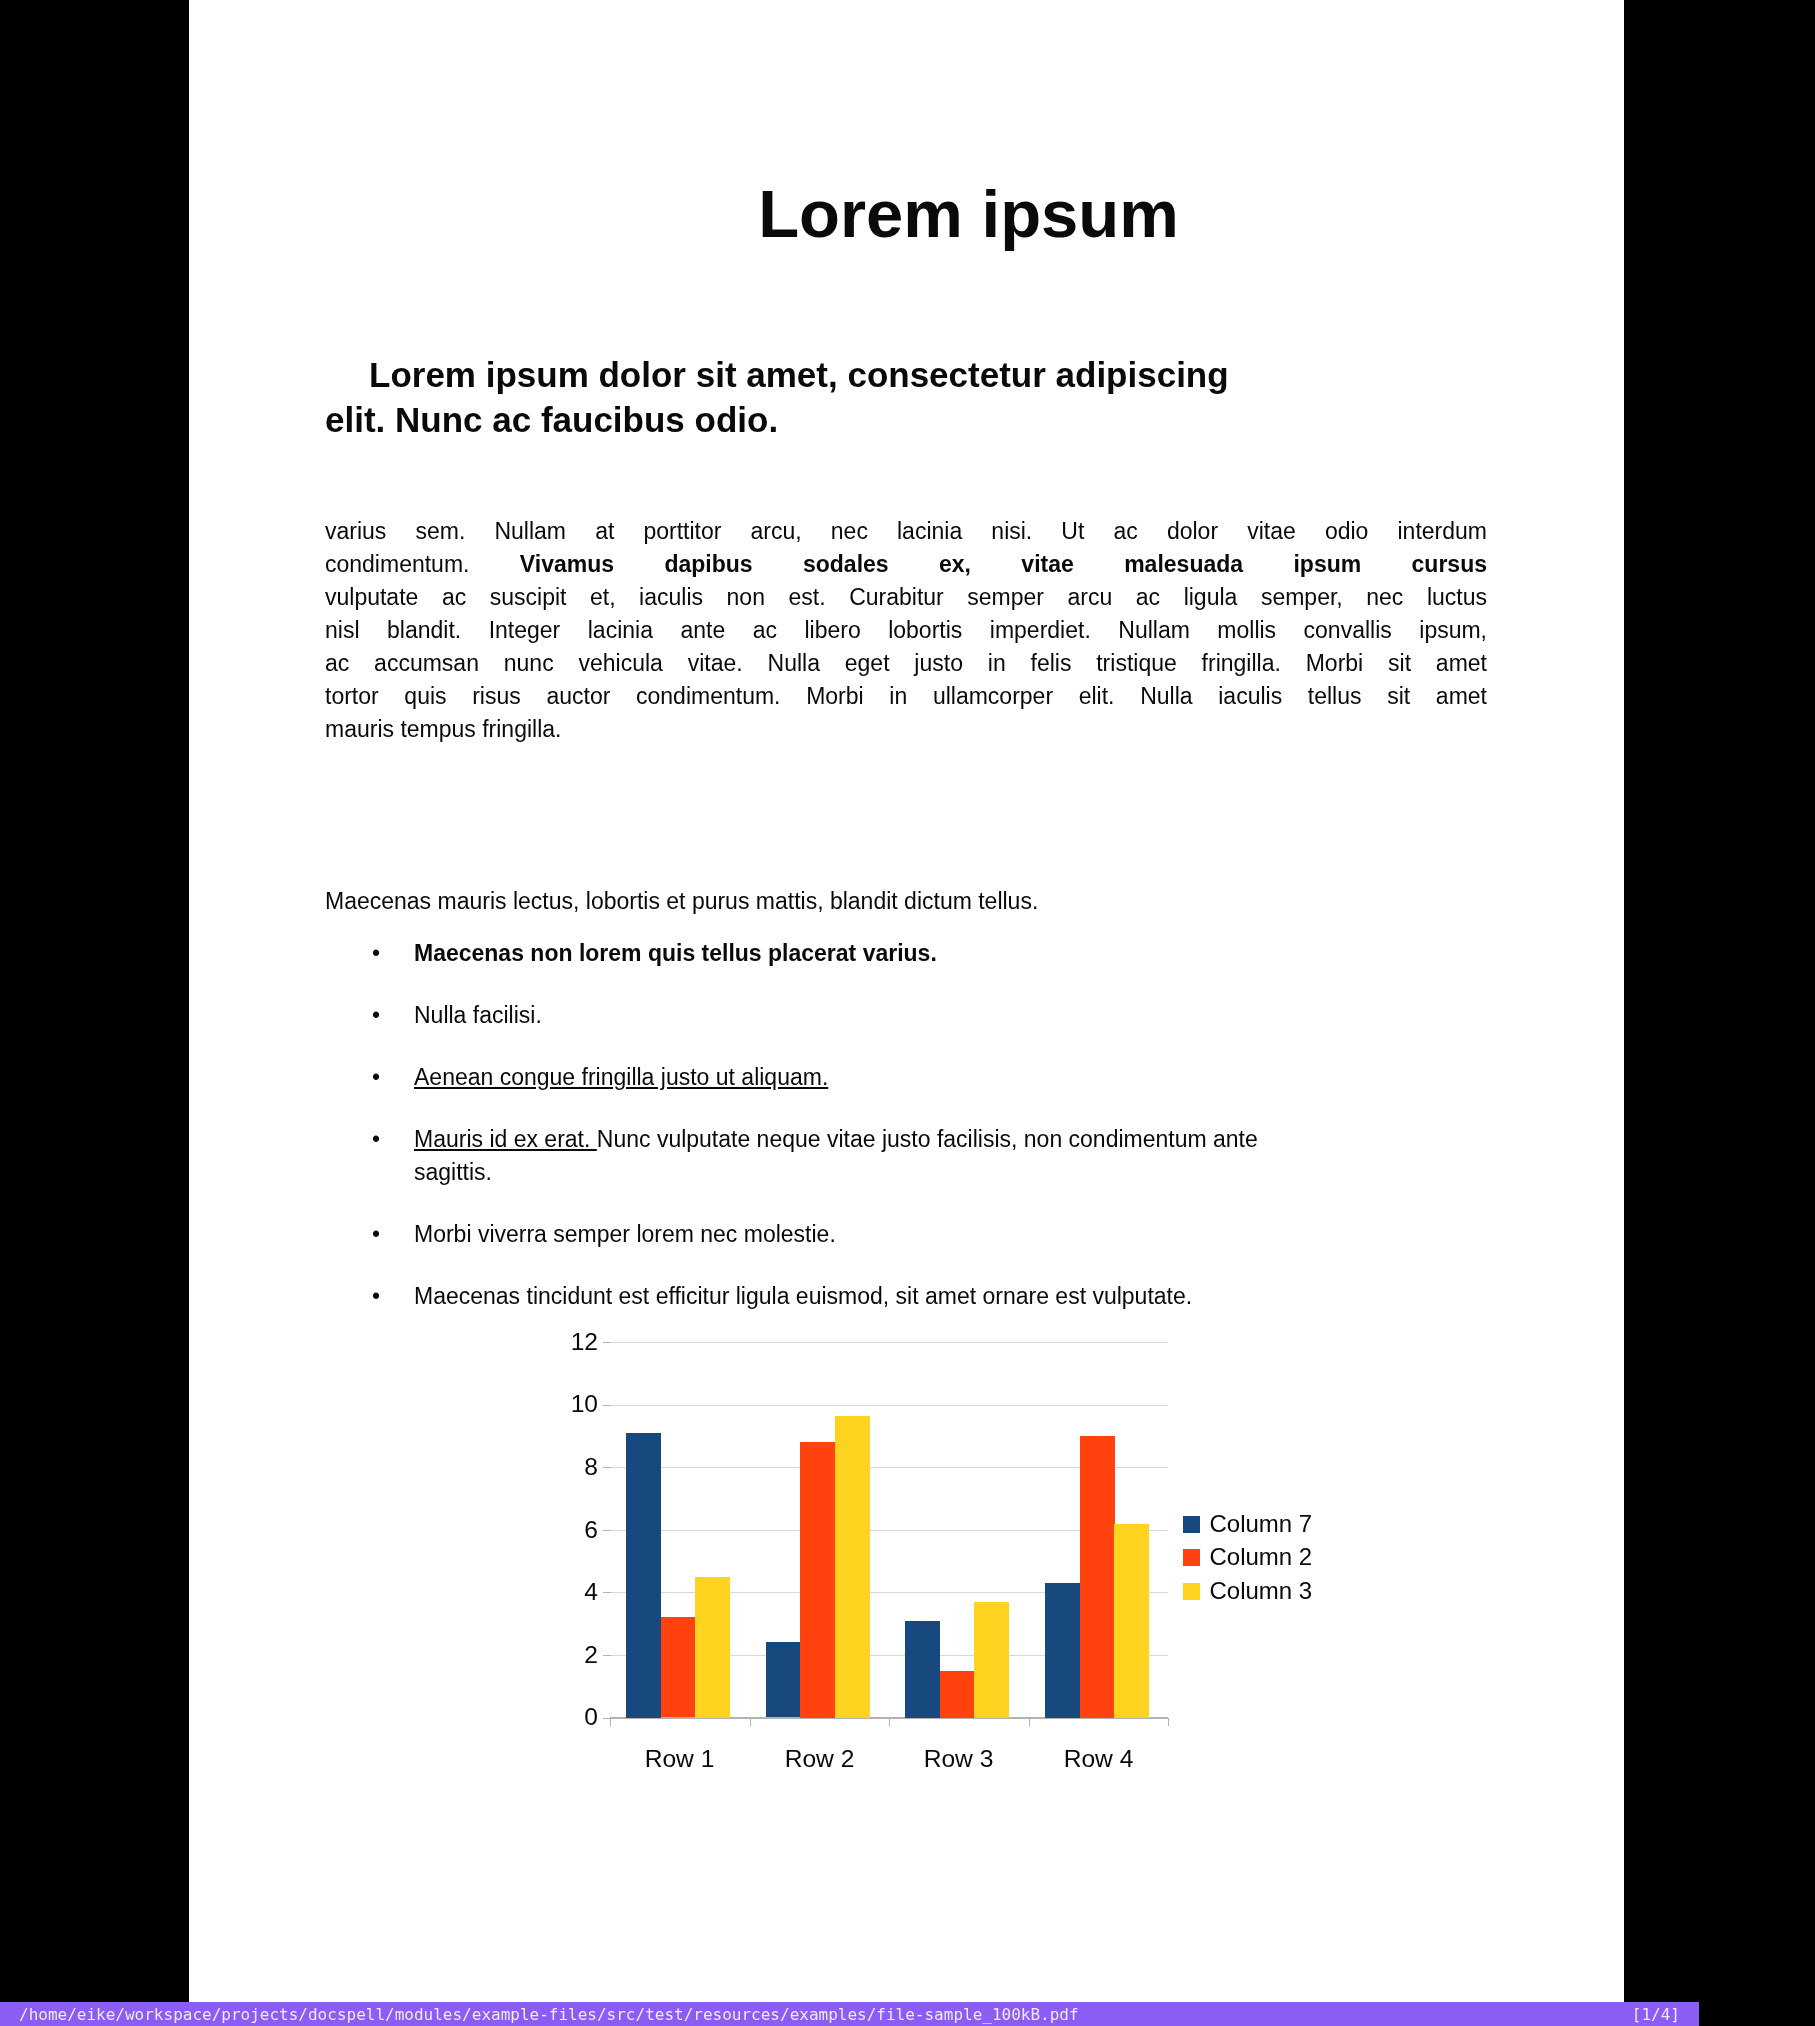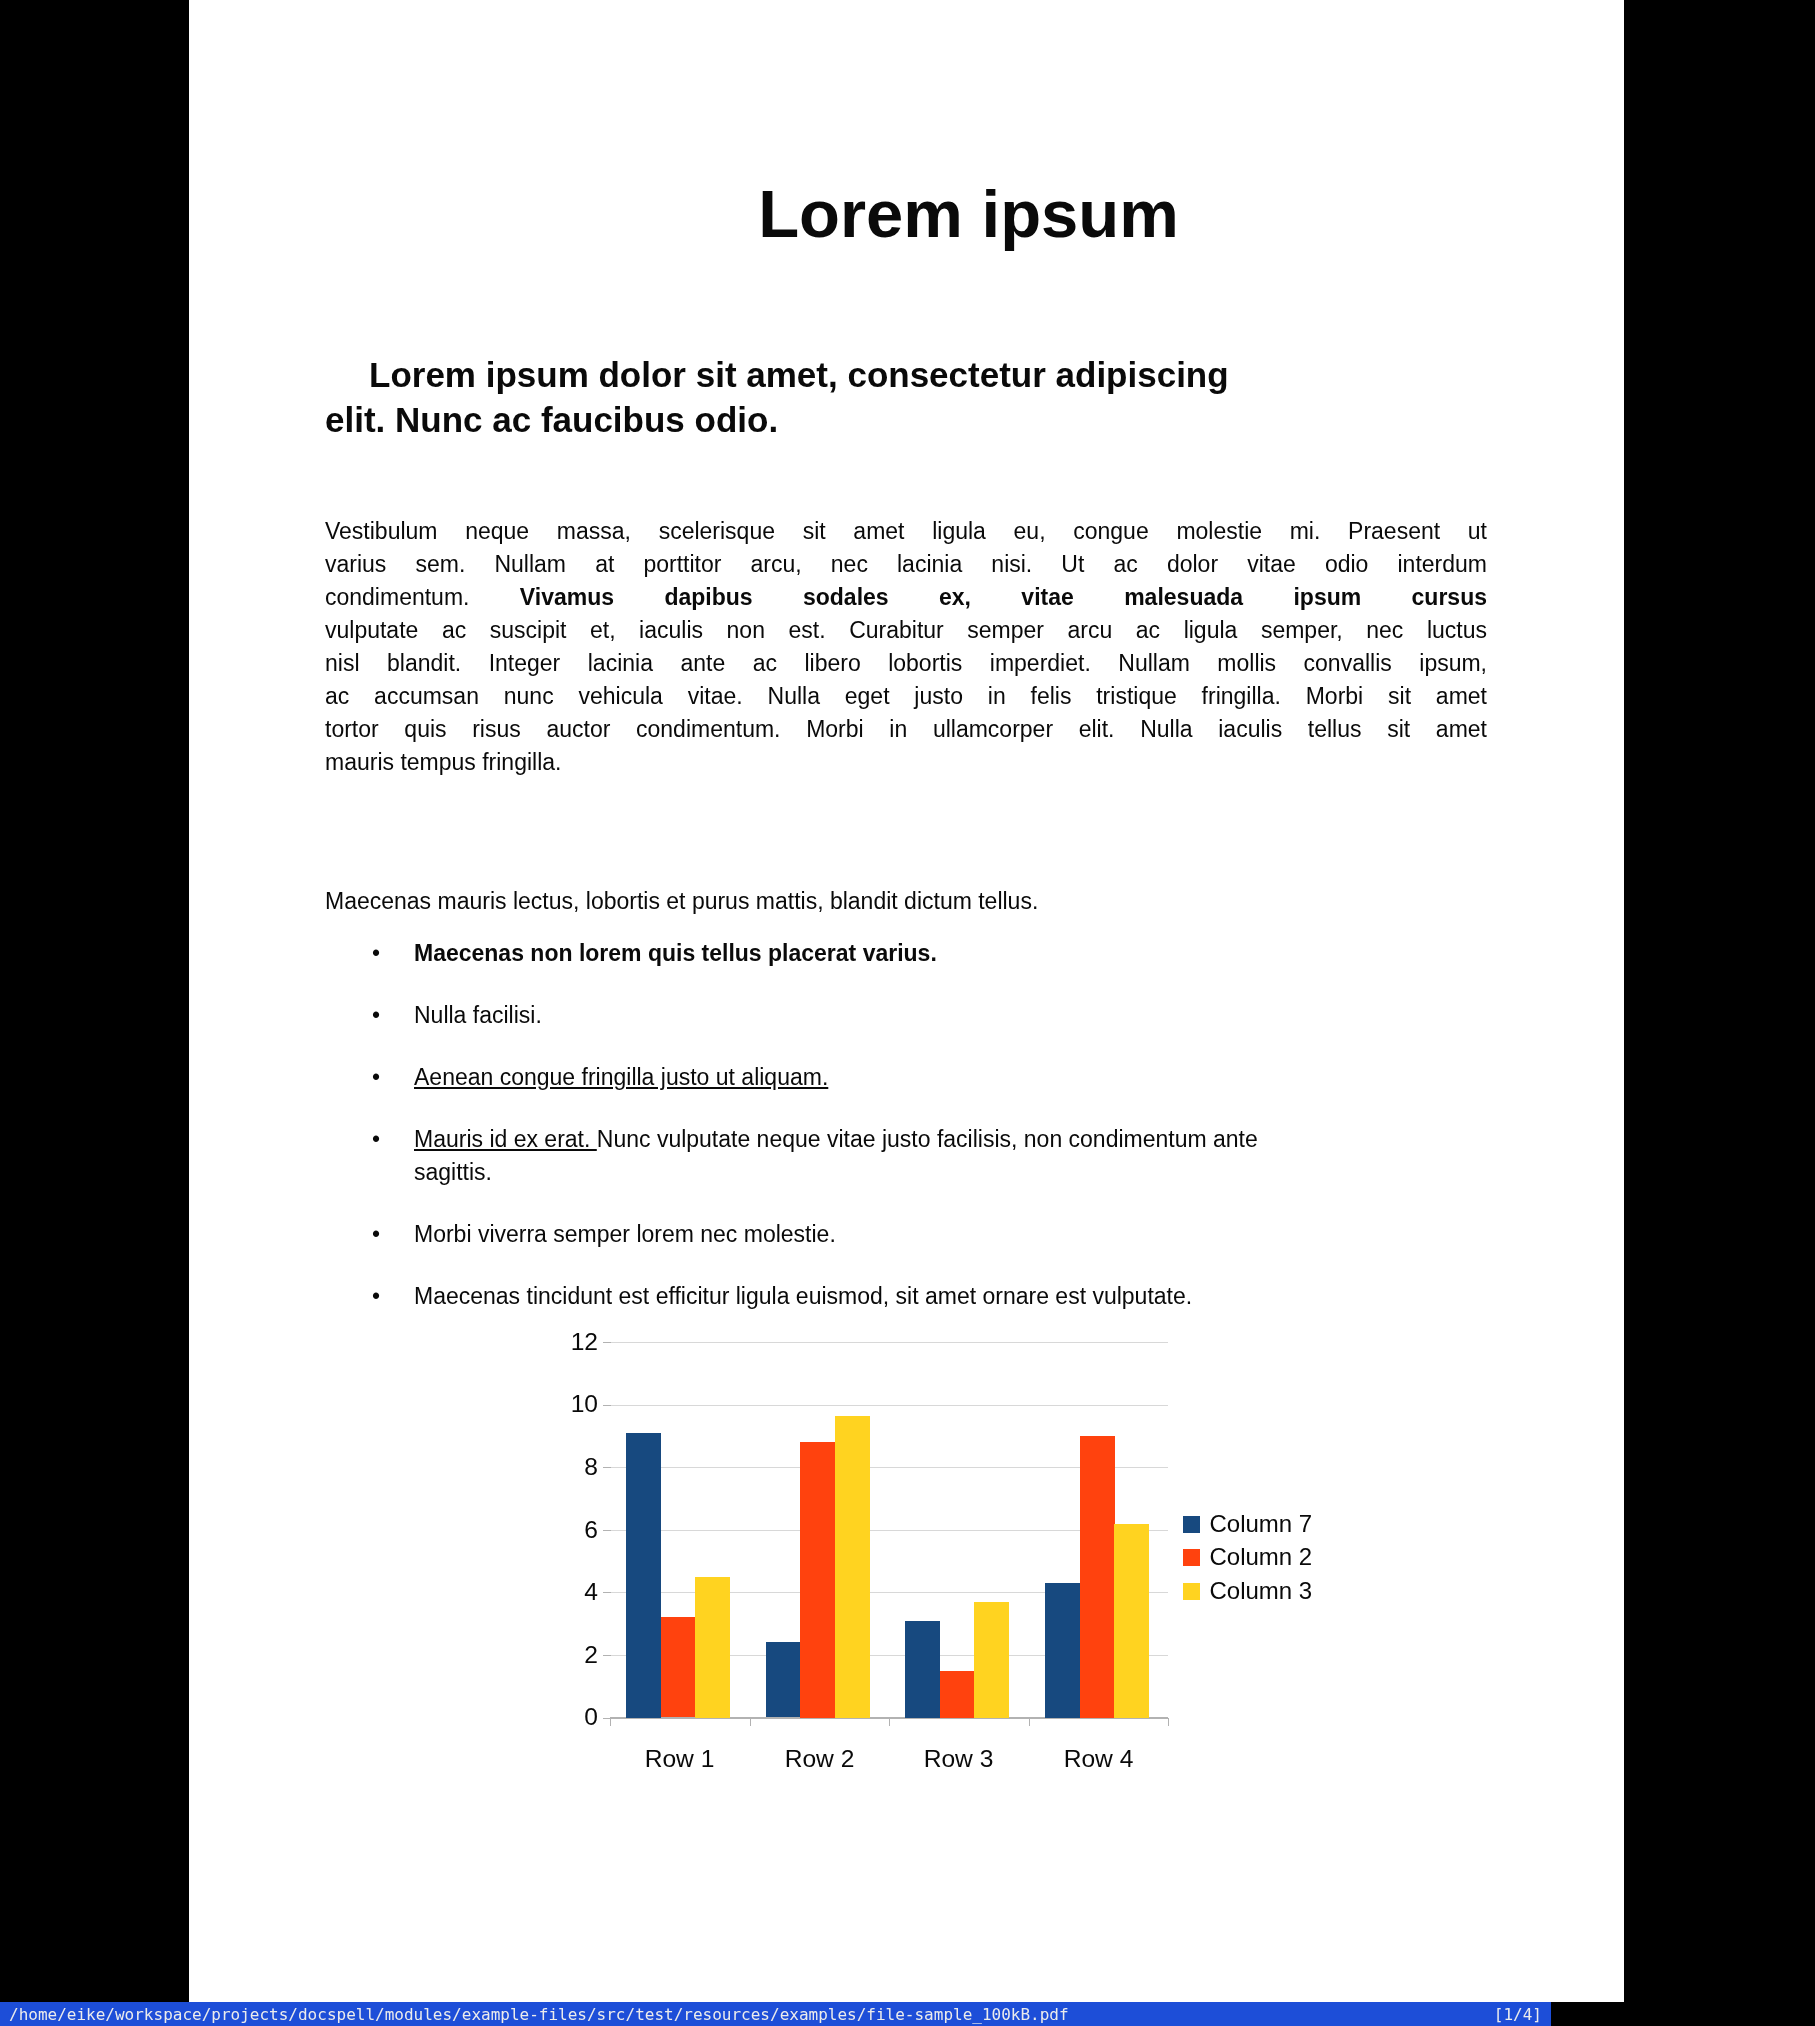--- a/index.html
+++ b/index.html
@@ -23,36 +23,35 @@
   .axisline{position:absolute;height:1.9px;background:#b2b2b2;}
   .tickstub{position:absolute;width:0.9px;background:#b2b2b2;}
   .ytickstub{position:absolute;height:0.9px;background:#b2b2b2;}
   .ylab{position:absolute;width:95px;text-align:right;font-size:24.6px;line-height:30px;}
   .xlab{position:absolute;width:139px;text-align:center;font-size:24.6px;line-height:30px;}
   .bar{position:absolute;}
   .legend-item{position:absolute;height:24.6px;}
   .legend-swatch{position:absolute;left:0;top:3.8px;width:17px;height:17px;}
   .legend-label{position:absolute;left:26.5px;top:0;font-size:24px;line-height:24.6px;white-space:nowrap;}
   
-  #statusbar{position:absolute;left:0;bottom:0;width:1551px;height:24px;background:#1d4ed8;
+  #statusbar{position:absolute;left:0;bottom:0;width:1699px;height:24px;background:#8b5cf6;
              display:flex;justify-content:space-between;align-items:center;box-sizing:border-box;
-             padding:0 9px;font-family:"DejaVu Sans Mono",monospace;font-size:16px;color:#ececec;white-space:nowrap;}
+             padding:0 19px;font-family:"DejaVu Sans Mono",monospace;font-size:16px;color:#ececec;white-space:nowrap;}
 </style>
 </head>
 <body>
 
 <div id="canvas">
   <div id="page">
     <div class="abs" id="doc-title">Lorem ipsum</div>
     <div class="abs" id="subheading">
       <div class="sh1">Lorem ipsum dolor sit amet, consectetur adipiscing</div>
       <div class="sh2">elit. Nunc ac faucibus odio.</div>
     </div>
     <div class="abs" id="paragraph1">
-        <div class="pline"><span class="">Vestibulum neque massa, scelerisque sit amet ligula eu, congue molestie mi. Praesent ut</span></div>
         <div class="pline"><span class="">varius sem. Nullam at porttitor arcu, nec lacinia nisi. Ut ac dolor vitae odio interdum</span></div>
         <div class="pline"><span class="">condimentum. </span><span class="b">Vivamus dapibus sodales ex, vitae malesuada ipsum cursus</span></div>
         <div class="pline"><span class="">vulputate ac suscipit et, iaculis non est. Curabitur semper arcu ac ligula semper, nec luctus</span></div>
         <div class="pline"><span class="">nisl blandit. Integer lacinia ante ac libero lobortis imperdiet. </span><span class="i">Nullam mollis convallis ipsum,</span></div>
         <div class="pline"><span class="i">ac accumsan nunc vehicula vitae. </span><span class="">Nulla eget justo in felis tristique fringilla. Morbi sit amet</span></div>
         <div class="pline"><span class="">tortor quis risus auctor condimentum. Morbi in ullamcorper elit. Nulla iaculis tellus sit amet</span></div>
         <div class="pline plast"><span class="">mauris tempus fringilla.</span></div>
       </div>
     <div class="abs" id="paragraph2">Maecenas mauris lectus, lobortis et purus mattis, blandit dictum tellus.</div>
     <div class="abs" id="bullet-list">

